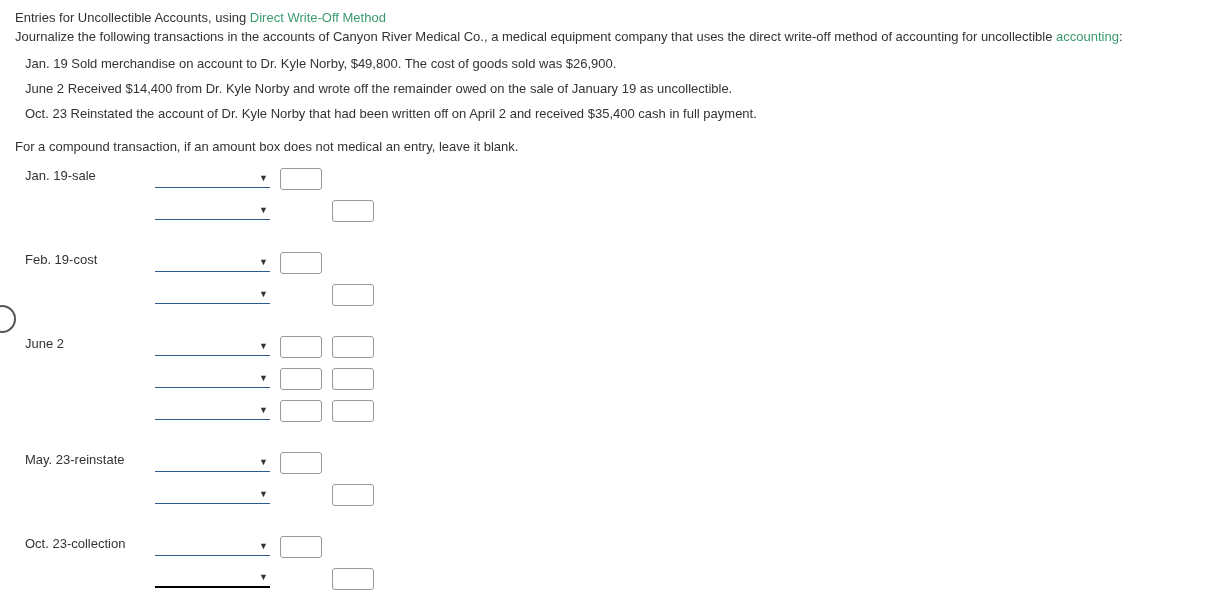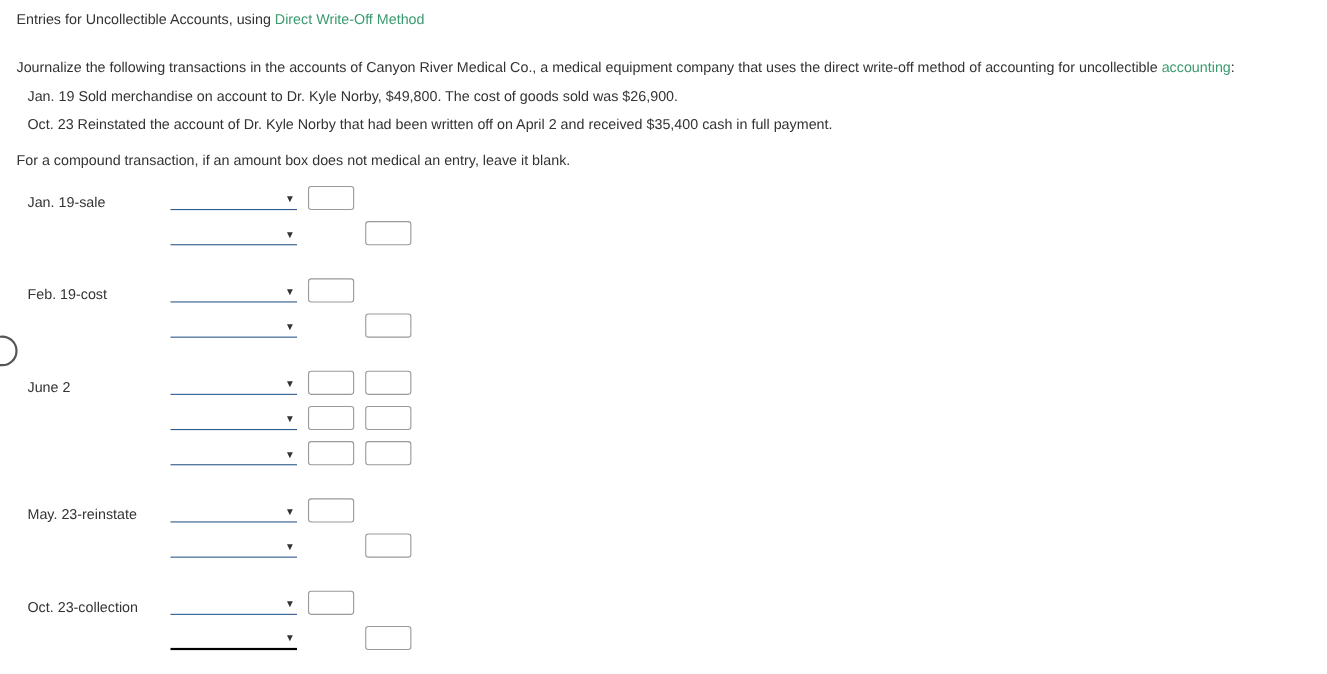--- a/index.html
+++ b/index.html
@@ -7,21 +7,21 @@
       font-size: 13px;
       color: #333;
       margin: 0;
       padding: 10px 15px;
       background: #fff;
     }
     .link-text {
       color: #3a9b6f;
     }
     .header-line {
-      margin-bottom: 28px;
+      margin-bottom: 4px;
     }
     .instruction {
       margin-bottom: 12px;
     }
     .transaction-list {
       margin-left: 10px;
       margin-bottom: 18px;
     }
     .transaction-item {
       margin-bottom: 10px;
@@ -30,21 +30,21 @@
       margin-bottom: 14px;
     }
     .journal-area {
       margin-left: 10px;
     }
     .journal-group {
       margin-bottom: 28px;
     }
     .journal-row {
       display: flex;
-      align-items: flex-end;
+      align-items: flex-start;
       margin-bottom: 8px;
       height: 24px;
     }
     .row-label {
       width: 130px;
       font-size: 13px;
     }
     .dropdown {
       width: 115px;
       height: 20px;
@@ -101,20 +101,21 @@
 <div class="header-line">
   <span>Entries for Uncollectible Accounts, using </span><span class="link-text">Direct Write-Off Method</span>
 </div>
 
 <div class="instruction">
   <span>Journalize the following transactions in the accounts of Canyon River Medical Co., a medical equipment company that uses the direct write-off method of accounting for uncollectible </span><span class="link-text">accounting</span><span>:</span>
 </div>
 
 <div class="transaction-list">
   <div class="transaction-item">Jan. 19 Sold merchandise on account to Dr. Kyle Norby, $49,800. The cost of goods sold was $26,900.</div>
+  <div class="transaction-item">June 2 Received $14,400 from Dr. Kyle Norby and wrote off the remainder owed on the sale of January 19 as uncollectible.</div>
   <div class="transaction-item">Oct. 23 Reinstated the account of Dr. Kyle Norby that had been written off on April 2 and received $35,400 cash in full payment.</div>
 </div>
 
 <div class="compound-note">For a compound transaction, if an amount box does not medical an entry, leave it blank.</div>
 
 <div class="journal-area">
 
   <div class="journal-group">
     <div class="journal-row">
       <div class="row-label">Jan. 19-sale</div>

